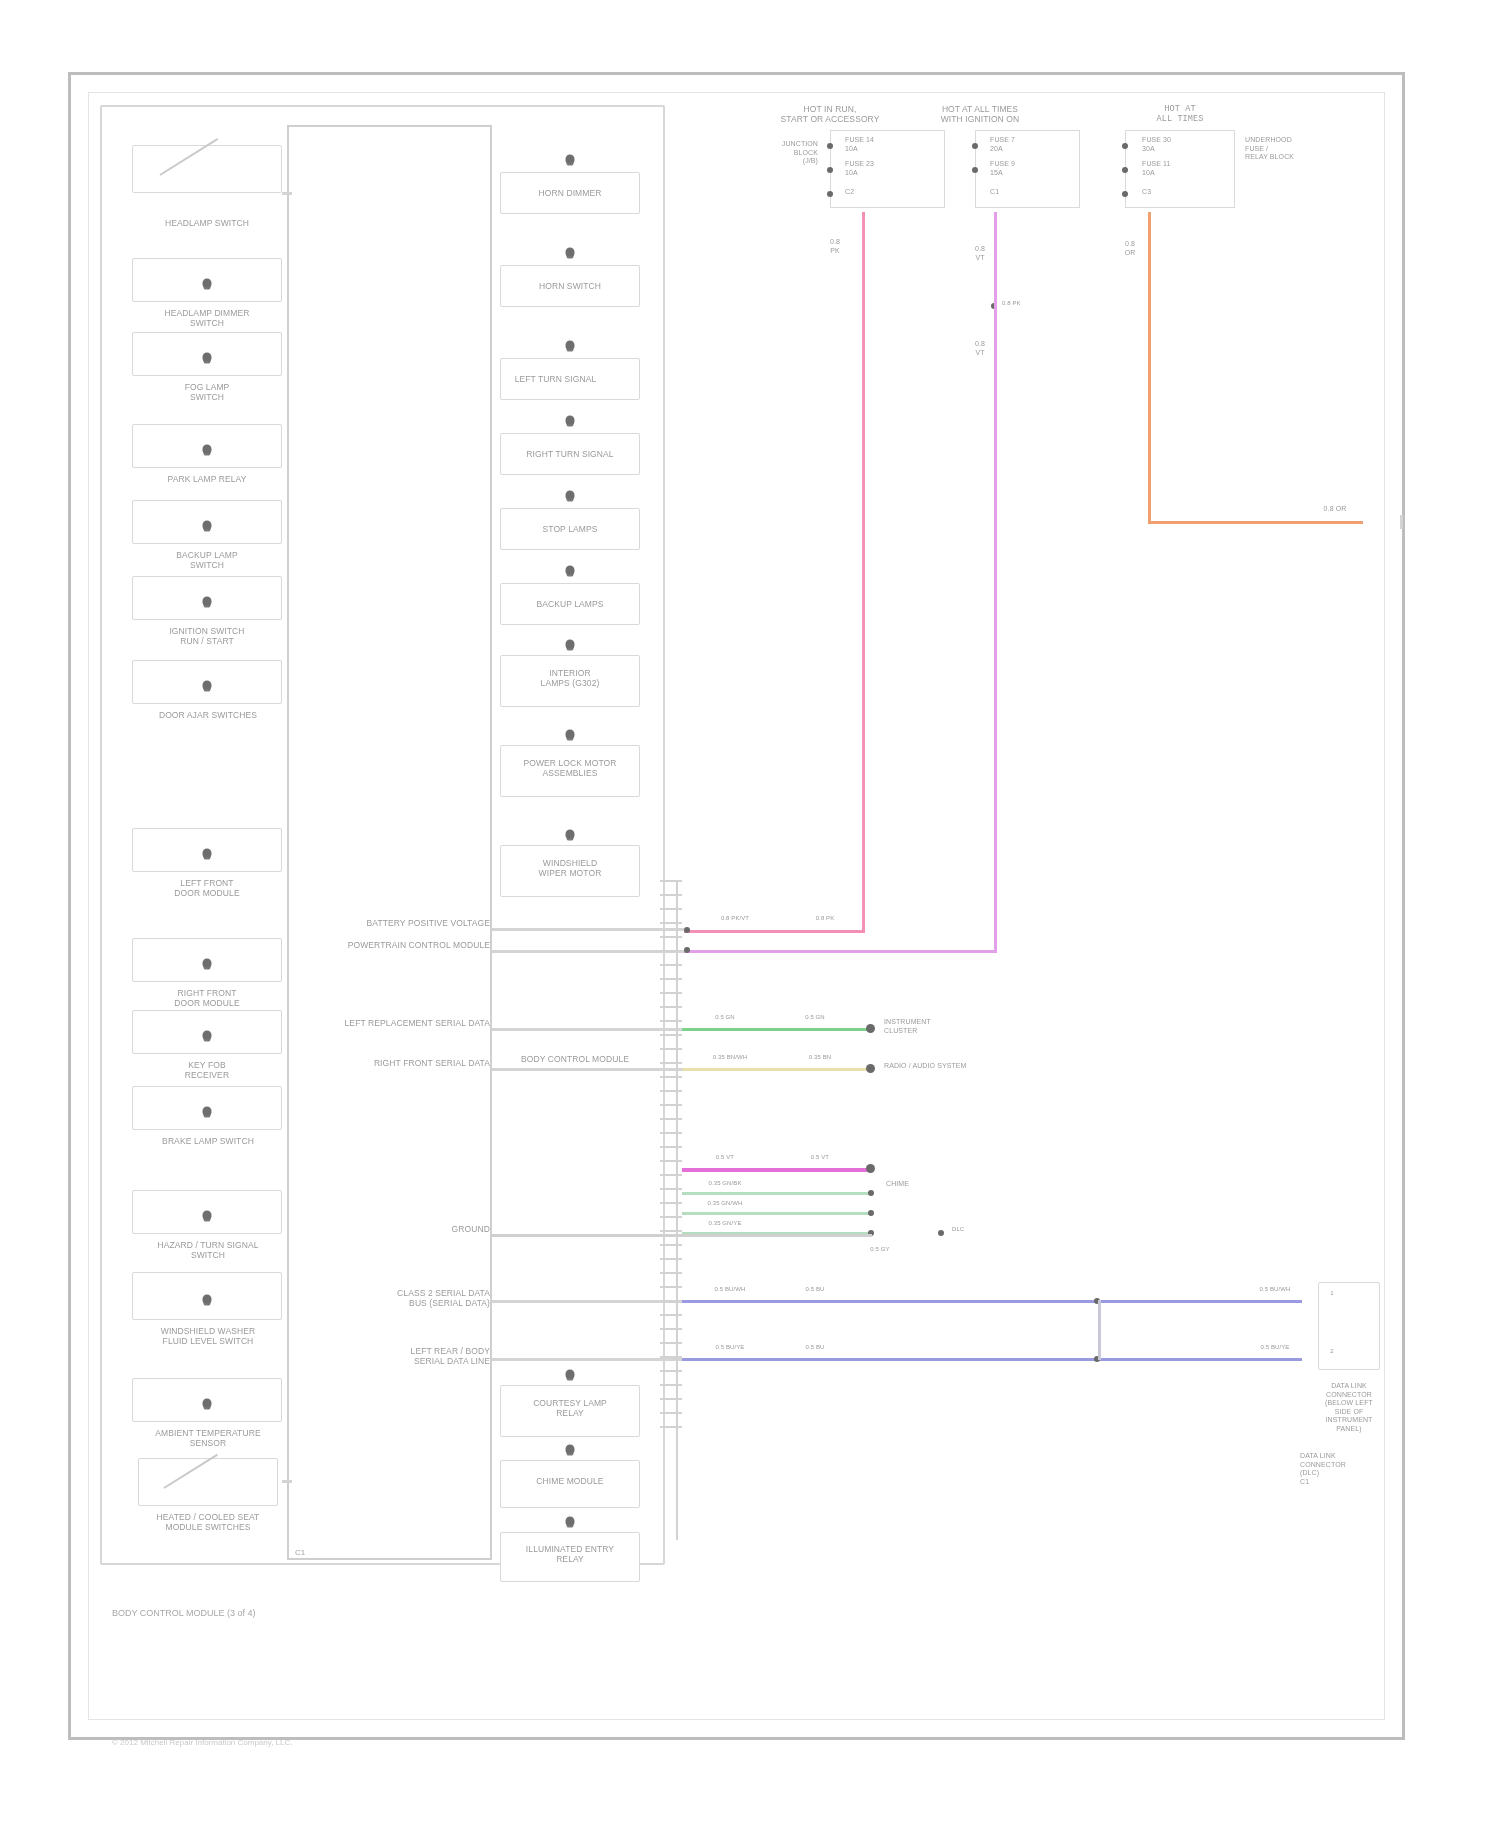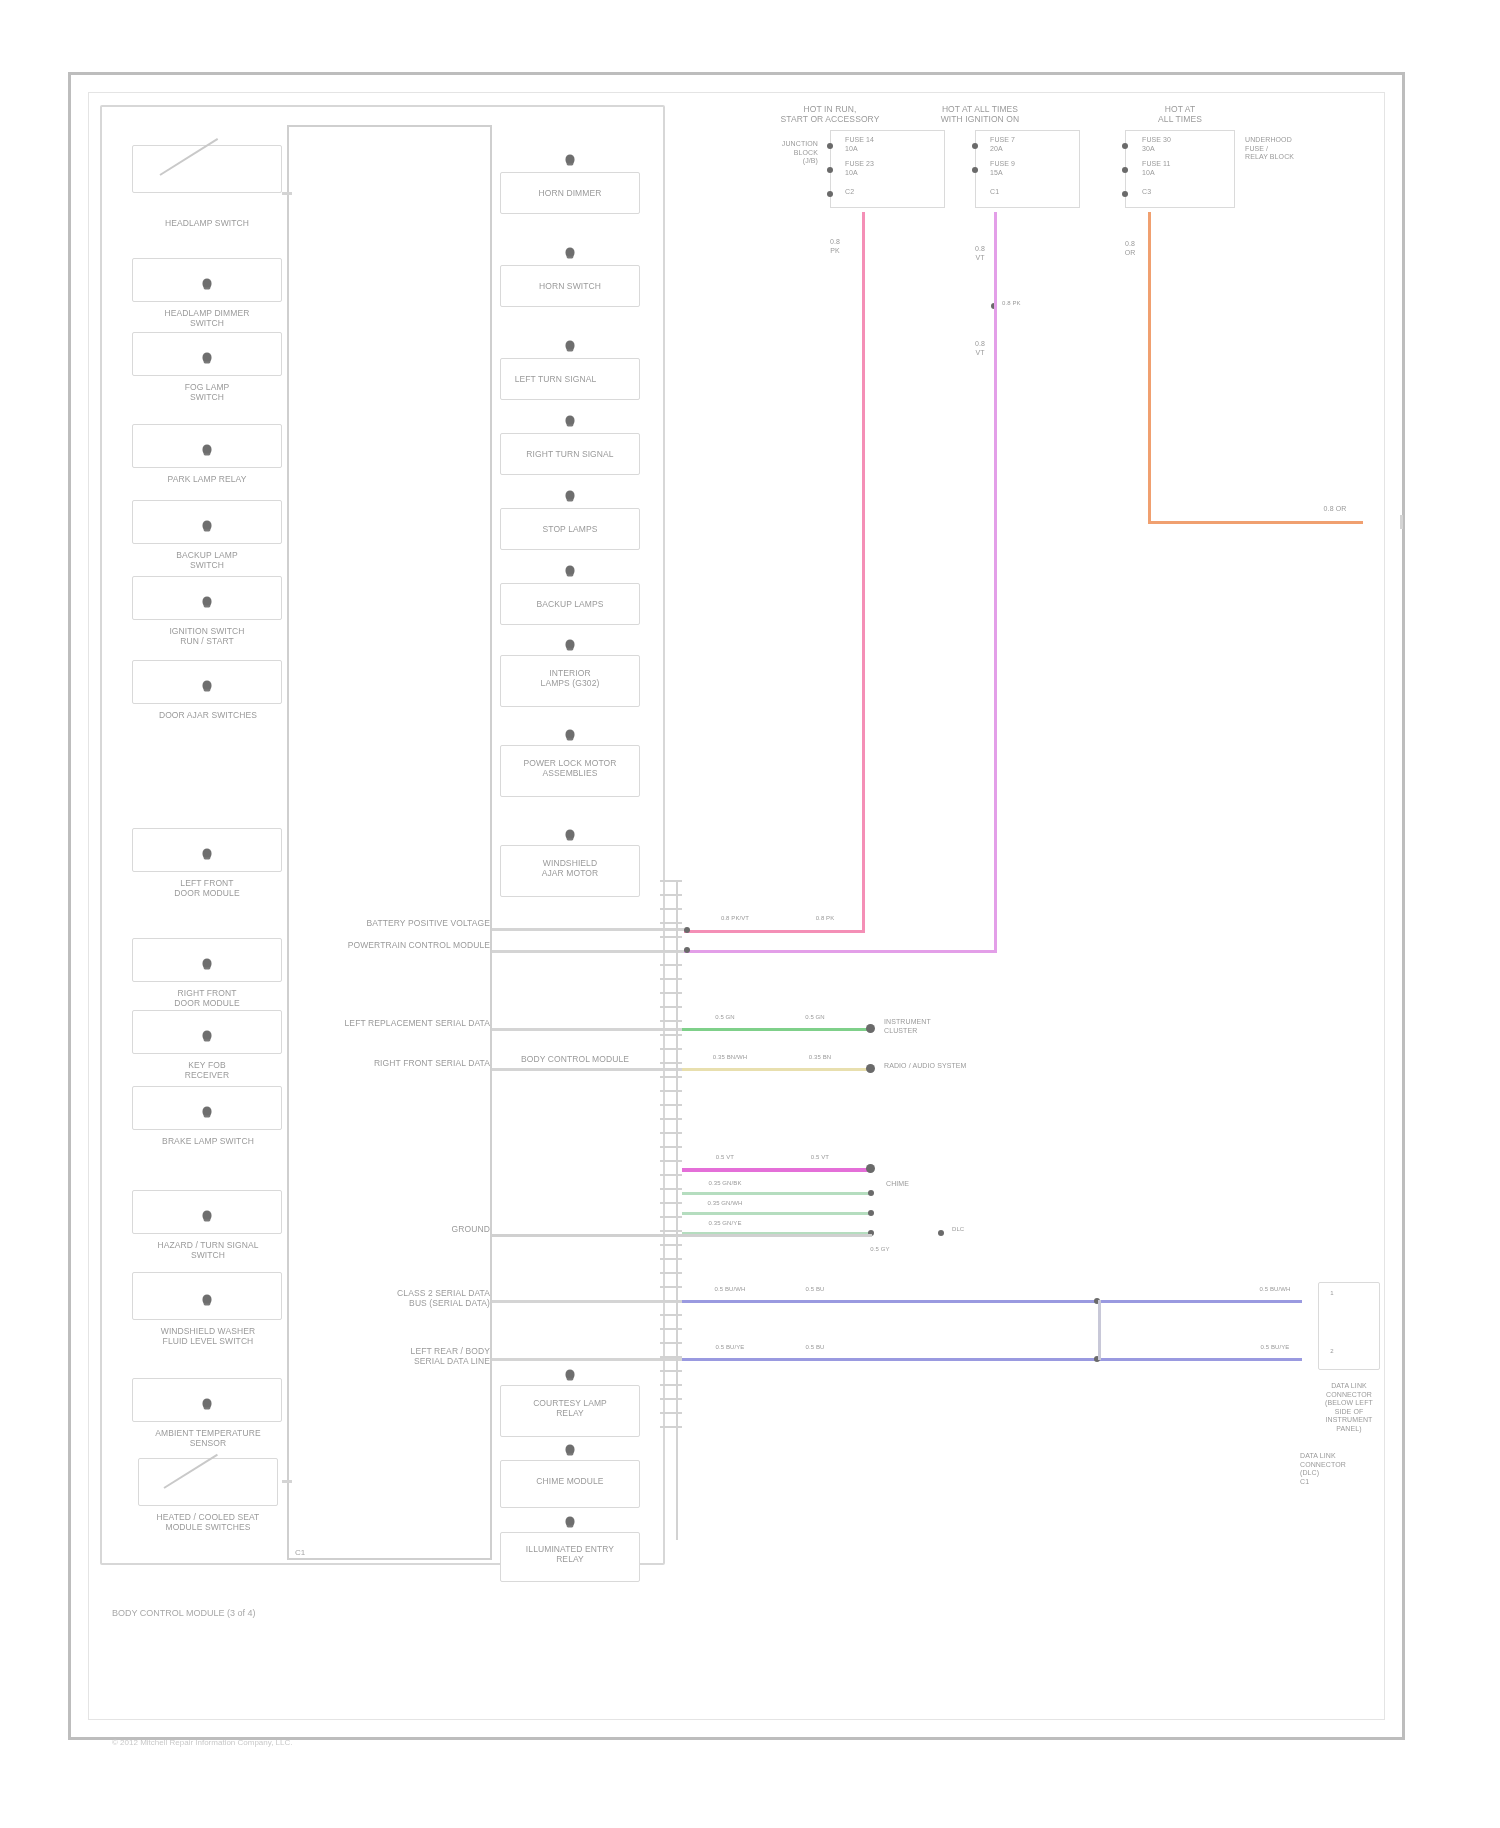--- a/index.html
+++ b/index.html
@@ -284,21 +284,21 @@
   <div class="cbox" style="left:500px;top:745px;width:140px;height:52px;">
     <div class="sym sym-blob" style="top:-12px;"></div>
   </div>
   <div class="lbl" style="left:500px;top:758px;width:140px;">POWER LOCK MOTOR
 ASSEMBLIES</div>
 
   <div class="cbox" style="left:500px;top:845px;width:140px;height:52px;">
     <div class="sym sym-blob" style="top:-12px;"></div>
   </div>
   <div class="lbl" style="left:500px;top:858px;width:140px;">WINDSHIELD
-AJAR MOTOR</div>
+WIPER MOTOR</div>
 
   <div class="sym sym-blob" style="left:586px;top:1055px;position:absolute;"></div>
   <div class="lbl" style="left:500px;top:1054px;width:150px;">BODY CONTROL MODULE</div>
 
   <div class="cbox" style="left:500px;top:1385px;width:140px;height:52px;">
     <div class="sym sym-blob" style="top:-12px;"></div>
   </div>
   <div class="lbl" style="left:500px;top:1398px;width:140px;">COURTESY LAMP
 RELAY</div>
 
@@ -332,21 +332,21 @@
 WITH IGNITION ON</div>
   <div class="hdr-box" style="left:975px;top:130px;width:105px;height:78px;"></div>
   <div class="lbl tiny left" style="left:990px;top:136px;width:60px;">FUSE 7
 20A</div>
   <div class="lbl tiny left" style="left:990px;top:160px;width:60px;">FUSE 9
 15A</div>
   <div class="lbl tiny left" style="left:990px;top:188px;width:40px;">C1</div>
   <div class="dot sm" style="left:972px;top:143px;"></div>
   <div class="dot sm" style="left:972px;top:167px;"></div>
 
-  <div class="lbl" style="left:1130px;top:104px;width:100px;">HOT AT
+  <div class="lbl" style="left:1130px;top:104px;width:100px;font-family:Liberation Mono, monospace;">HOT AT
 ALL TIMES</div>
   <div class="hdr-box" style="left:1125px;top:130px;width:110px;height:78px;"></div>
   <div class="lbl tiny left" style="left:1142px;top:136px;width:60px;">FUSE 30
 30A</div>
   <div class="lbl tiny left" style="left:1142px;top:160px;width:60px;">FUSE 11
 10A</div>
   <div class="lbl tiny left" style="left:1142px;top:188px;width:40px;">C3</div>
   <div class="lbl tiny left" style="left:1245px;top:136px;width:110px;">UNDERHOOD
 FUSE /
 RELAY BLOCK</div>

